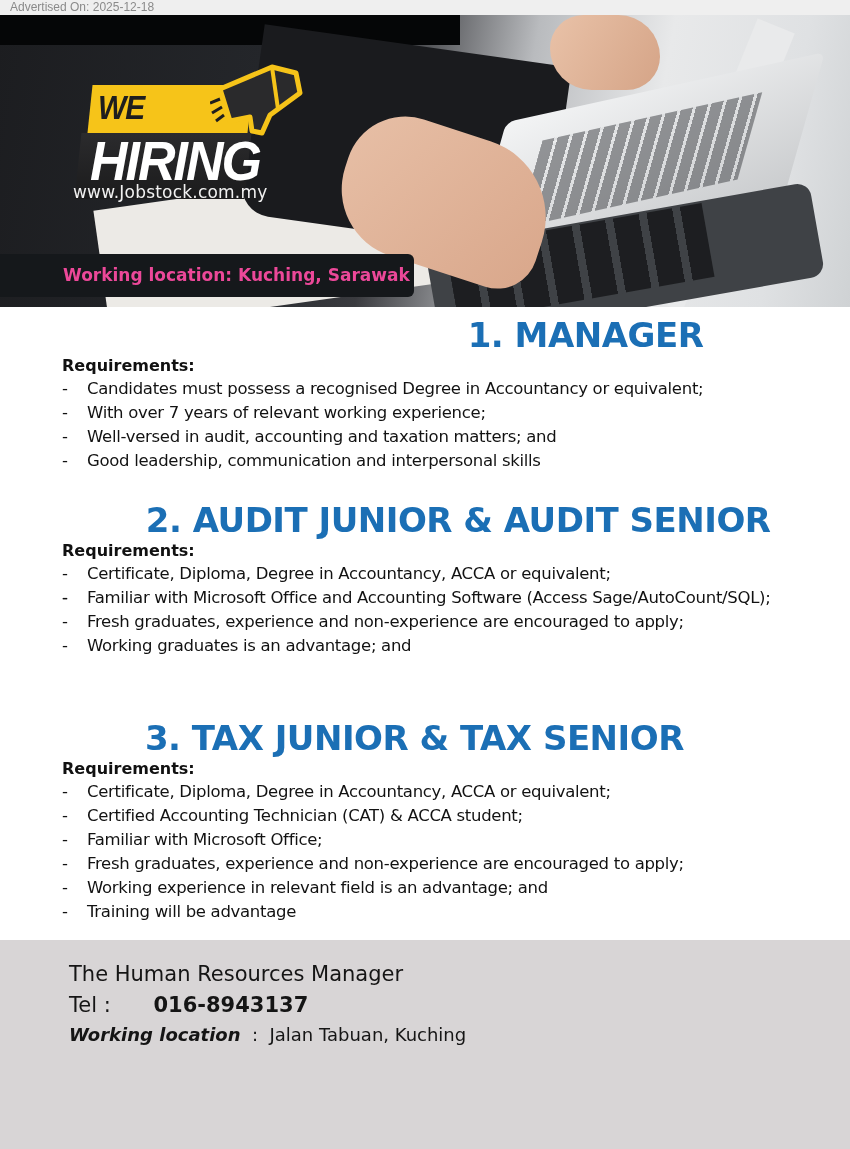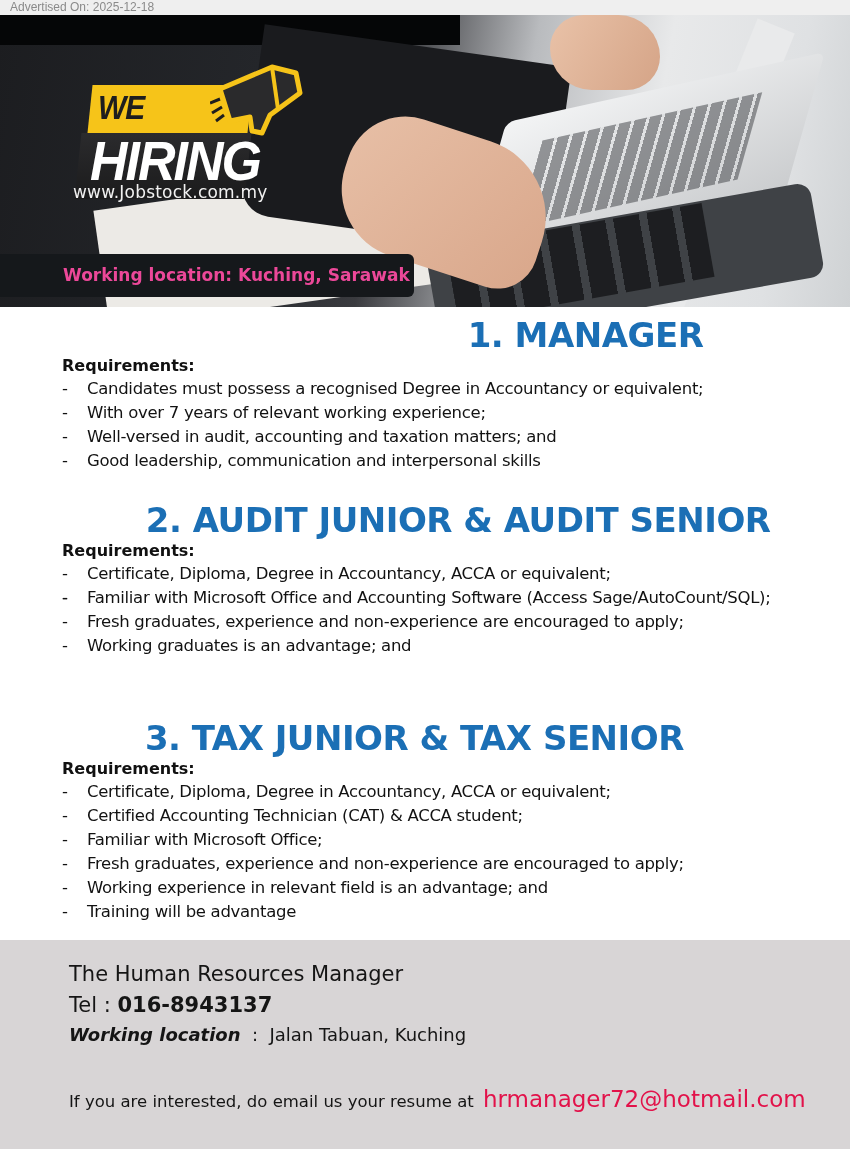--- a/index.html
+++ b/index.html
@@ -84,21 +84,21 @@
     position:relative; padding-left:25px; font-size:16.5px; color:#121212; line-height:24px;
     font-family:"DejaVu Sans", sans-serif; white-space:nowrap; letter-spacing:-0.3px;
   }
   .req-list li .dash { position:absolute; left:0; top:0; }
 
   .footer {
     position:absolute; left:0; top:940px; width:850px; height:209px; background:#d8d5d6;padding-left:12px;
   }
   .contact-name { position:absolute; left:69px; top:22px; font-size:21px; color:#151515; font-family:"DejaVu Sans", sans-serif; }
   .contact-tel { position:absolute; left:69px; top:53px; font-size:21px; color:#151515; font-family:"DejaVu Sans", sans-serif; }
-  .contact-tel .num { font-weight:bold; }
+  .contact-tel .num { font-weight:bold;margin-left:36px; }
   .contact-loc { position:absolute; left:69px; top:84px; font-size:18px; color:#151515; font-family:"DejaVu Sans", sans-serif; }
   .contact-loc .lbl { font-weight:bold; font-style:italic; }
   .apply-line { position:absolute; left:69px; top:146px; font-size:16.5px; color:#151515; font-family:"DejaVu Sans", sans-serif; white-space:nowrap; }
   .apply-line .email { color:#e2124a; font-size:23px; margin-left:4px; }
 </style>
 </head>
 <body>
 
 <div class="ad-date-bar">Advertised On: 2025-12-18</div>
 
@@ -168,17 +168,13 @@
 </div>
 
 <div class="footer">
   <div class="contact-name">The Human Resources Manager</div>
   <div class="contact-tel">
     <span>Tel : </span><span class="num">016-8943137</span>
   </div>
   <div class="contact-loc">
     <span class="lbl">Working location</span><span style="white-space:pre;">  :  </span><span>Jalan Tabuan, Kuching</span>
   </div>
-  <div class="apply-line">
-    <span>If you are interested, do email us your resume at</span>
-    <span class="email">hrmanager72@hotmail.com</span>
-  </div>
 </div>
 
 </body></html>

